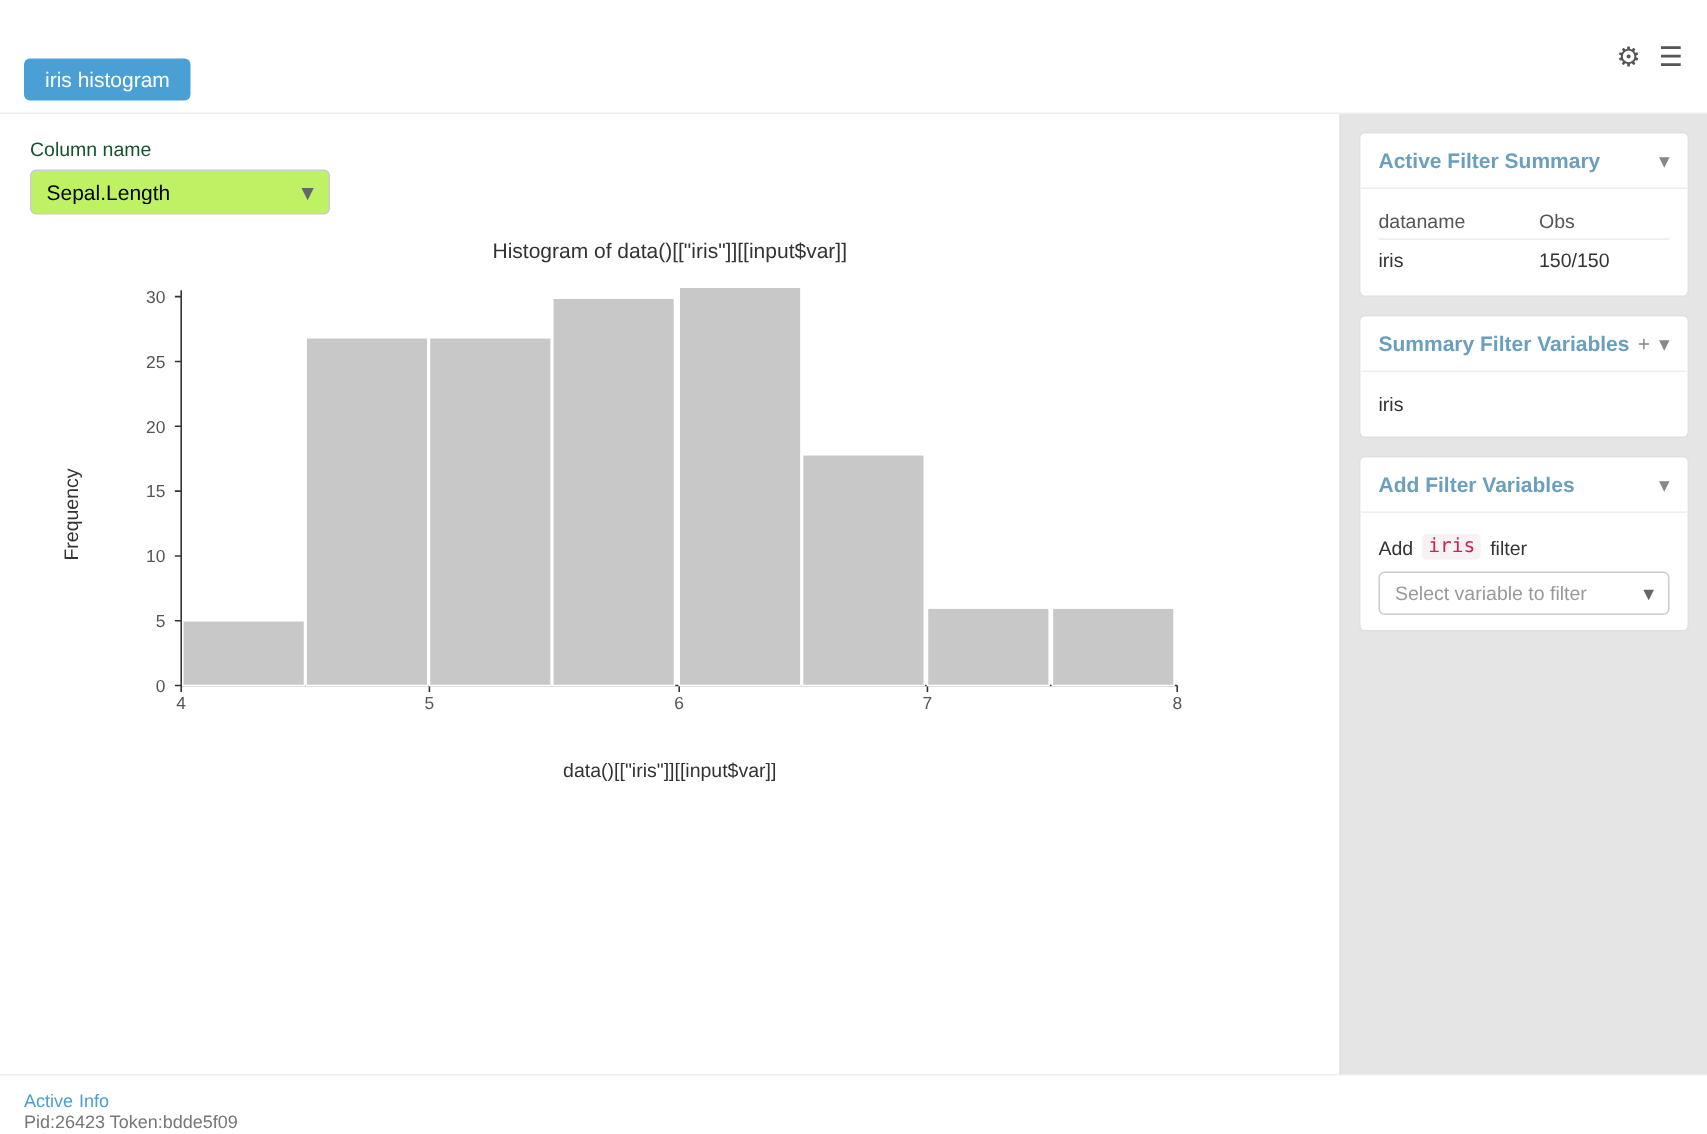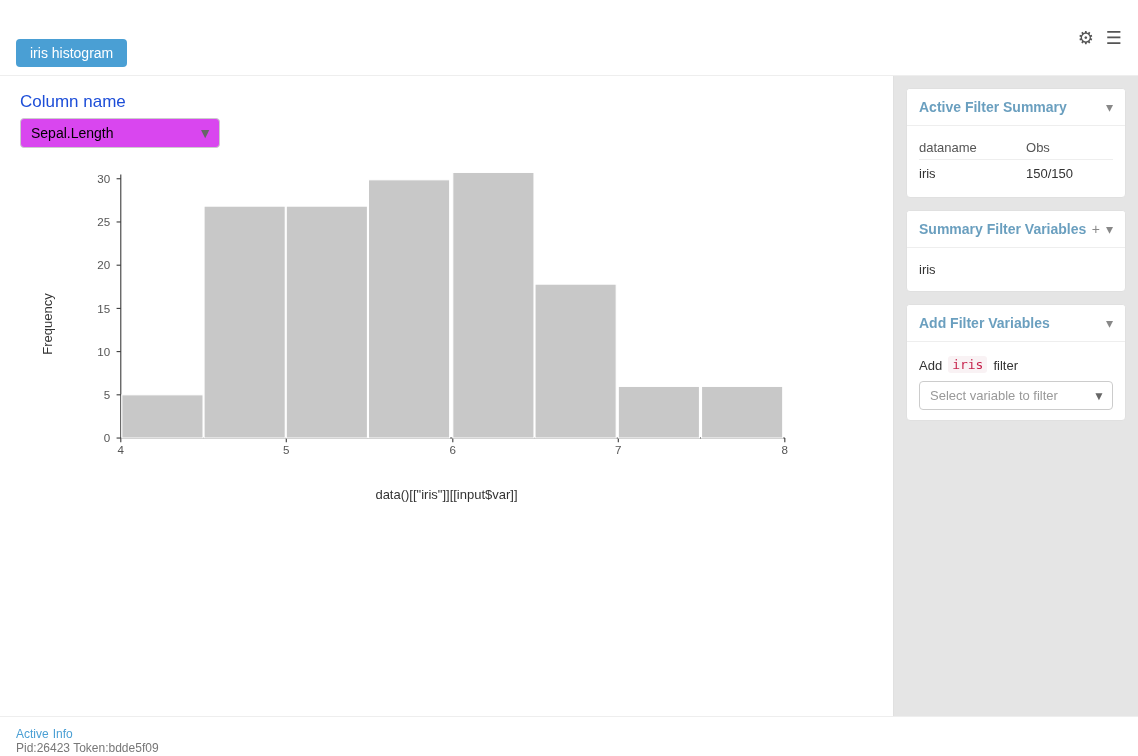--- a/index.html
+++ b/index.html
@@ -41,39 +41,39 @@
       height: calc(756px - 56px - 60px);
     }
 
     
     .chart-panel {
       flex: 1;
       padding: 16px 20px;
     }
 
     .column-name-label {
-      font-size: 17px;
-      color: #1d4ed8;
+      font-size: 13px;
+      color: #14532d;
       margin-bottom: 6px;
     }
 
     .dropdown-wrapper {
       position: relative;
       display: inline-block;
       width: 200px;
       margin-bottom: 16px;
     }
     .dropdown-select {
       width: 100%;
       padding: 6px 30px 6px 10px;
       border: 1px solid #ccc;
       border-radius: 4px;
       appearance: none;
       font-size: 14px;
-      background: #d946ef;
+      background: #bef264;
       cursor: pointer;
     }
     .dropdown-arrow {
       position: absolute;
       right: 8px;
       top: 50%;
       transform: translateY(-50%);
       pointer-events: none;
       color: #666;
     }
@@ -278,20 +278,21 @@
         <option>Sepal.Length</option>
         <option>Sepal.Width</option>
         <option>Petal.Length</option>
         <option>Petal.Width</option>
       </select>
       <span class="dropdown-arrow">▼</span>
     </div>
 
     
     <div class="chart-container">
+      <div class="chart-title">Histogram of data()[["iris"]][[input$var]]</div>
 
       <div style="position:relative; display:inline-block; width:780px;">
         <span class="axis-label-y">Frequency</span>
 
         <svg class="histogram-svg" viewBox="0 0 700 300" width="740" height="300">
 
           <line x1="50" y1="10" x2="50" y2="260" stroke="#333" stroke-width="1"></line>
 
           <line x1="50" y1="260" x2="680" y2="260" stroke="#333" stroke-width="1"></line>
 

